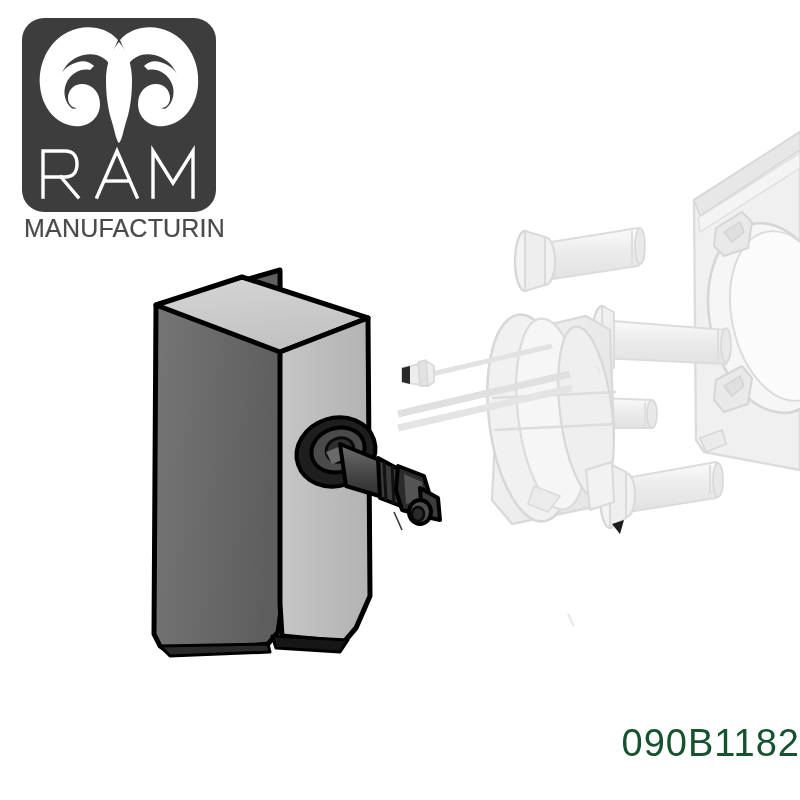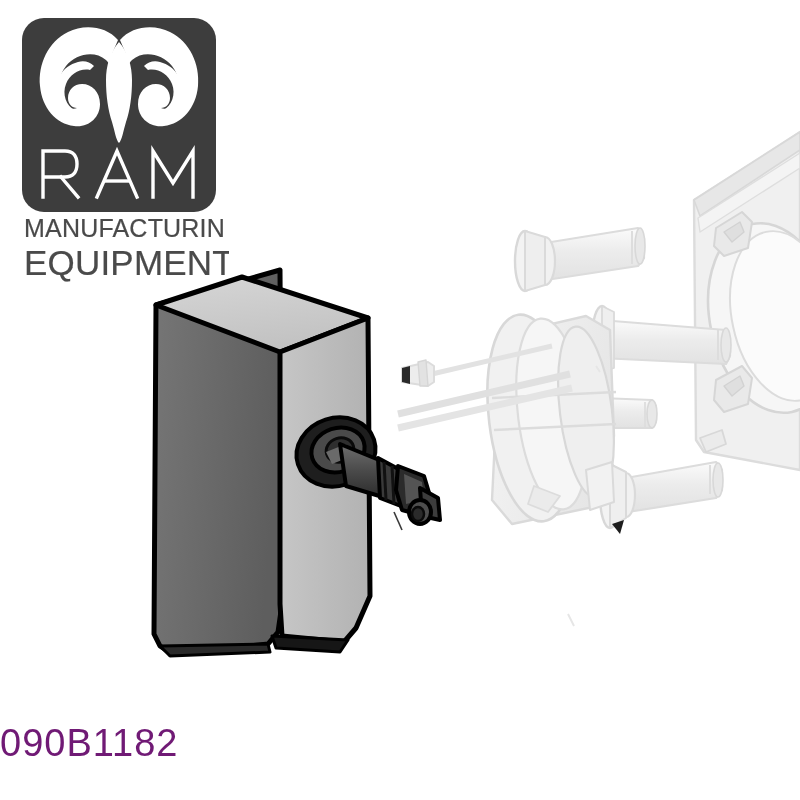--- a/index.html
+++ b/index.html
@@ -77,26 +77,26 @@
     height: 800px;
   }
   #drawing svg { display: block; }
 
   
   #part-number {
     position: absolute;
     left: 0;
     top: 722px;
     width: 800px;
-    text-align: left;
+    text-align: right;
     font-family: "Liberation Sans", sans-serif;
     font-size: 38px;
     font-weight: 400;
     letter-spacing: 1px;
-    color: #701a75;
+    color: #14532d;
     white-space: nowrap;
   }
 </style>
 </head>
 <body>
 
 <div id="page">
 
   <div id="drawing">
     <svg width="800" height="800" viewBox="0 0 800 800" xmlns="http://www.w3.org/2000/svg">
@@ -323,23 +323,18 @@
         </svg>
       </div>
     </div>
 
     <div id="logo-tagline">
       <span class="tagline-line" id="tagline-manufacturing">
         <svg width="200" height="30" viewBox="0 0 200 30" xmlns="http://www.w3.org/2000/svg">
           <text x="0" y="23" font-family="Liberation Sans, sans-serif" font-size="25" letter-spacing="0.2" fill="#4a4a4a" stroke="#4a4a4a" stroke-width="0.2">MANUFACTURING</text>
         </svg>
       </span>
-      <span class="tagline-line" id="tagline-equipment">
-        <svg width="205" height="40" viewBox="0 0 205 40" xmlns="http://www.w3.org/2000/svg">
-          <text x="0" y="31" font-family="Liberation Sans, sans-serif" font-size="35" letter-spacing="0.2" fill="#4a4a4a" stroke="#4a4a4a" stroke-width="0.2">EQUIPMENT</text>
-        </svg>
-      </span>
     </div>
   </div>
 
   <div id="part-number">090B1182</div>
 
 </div>
 
 </body></html>

